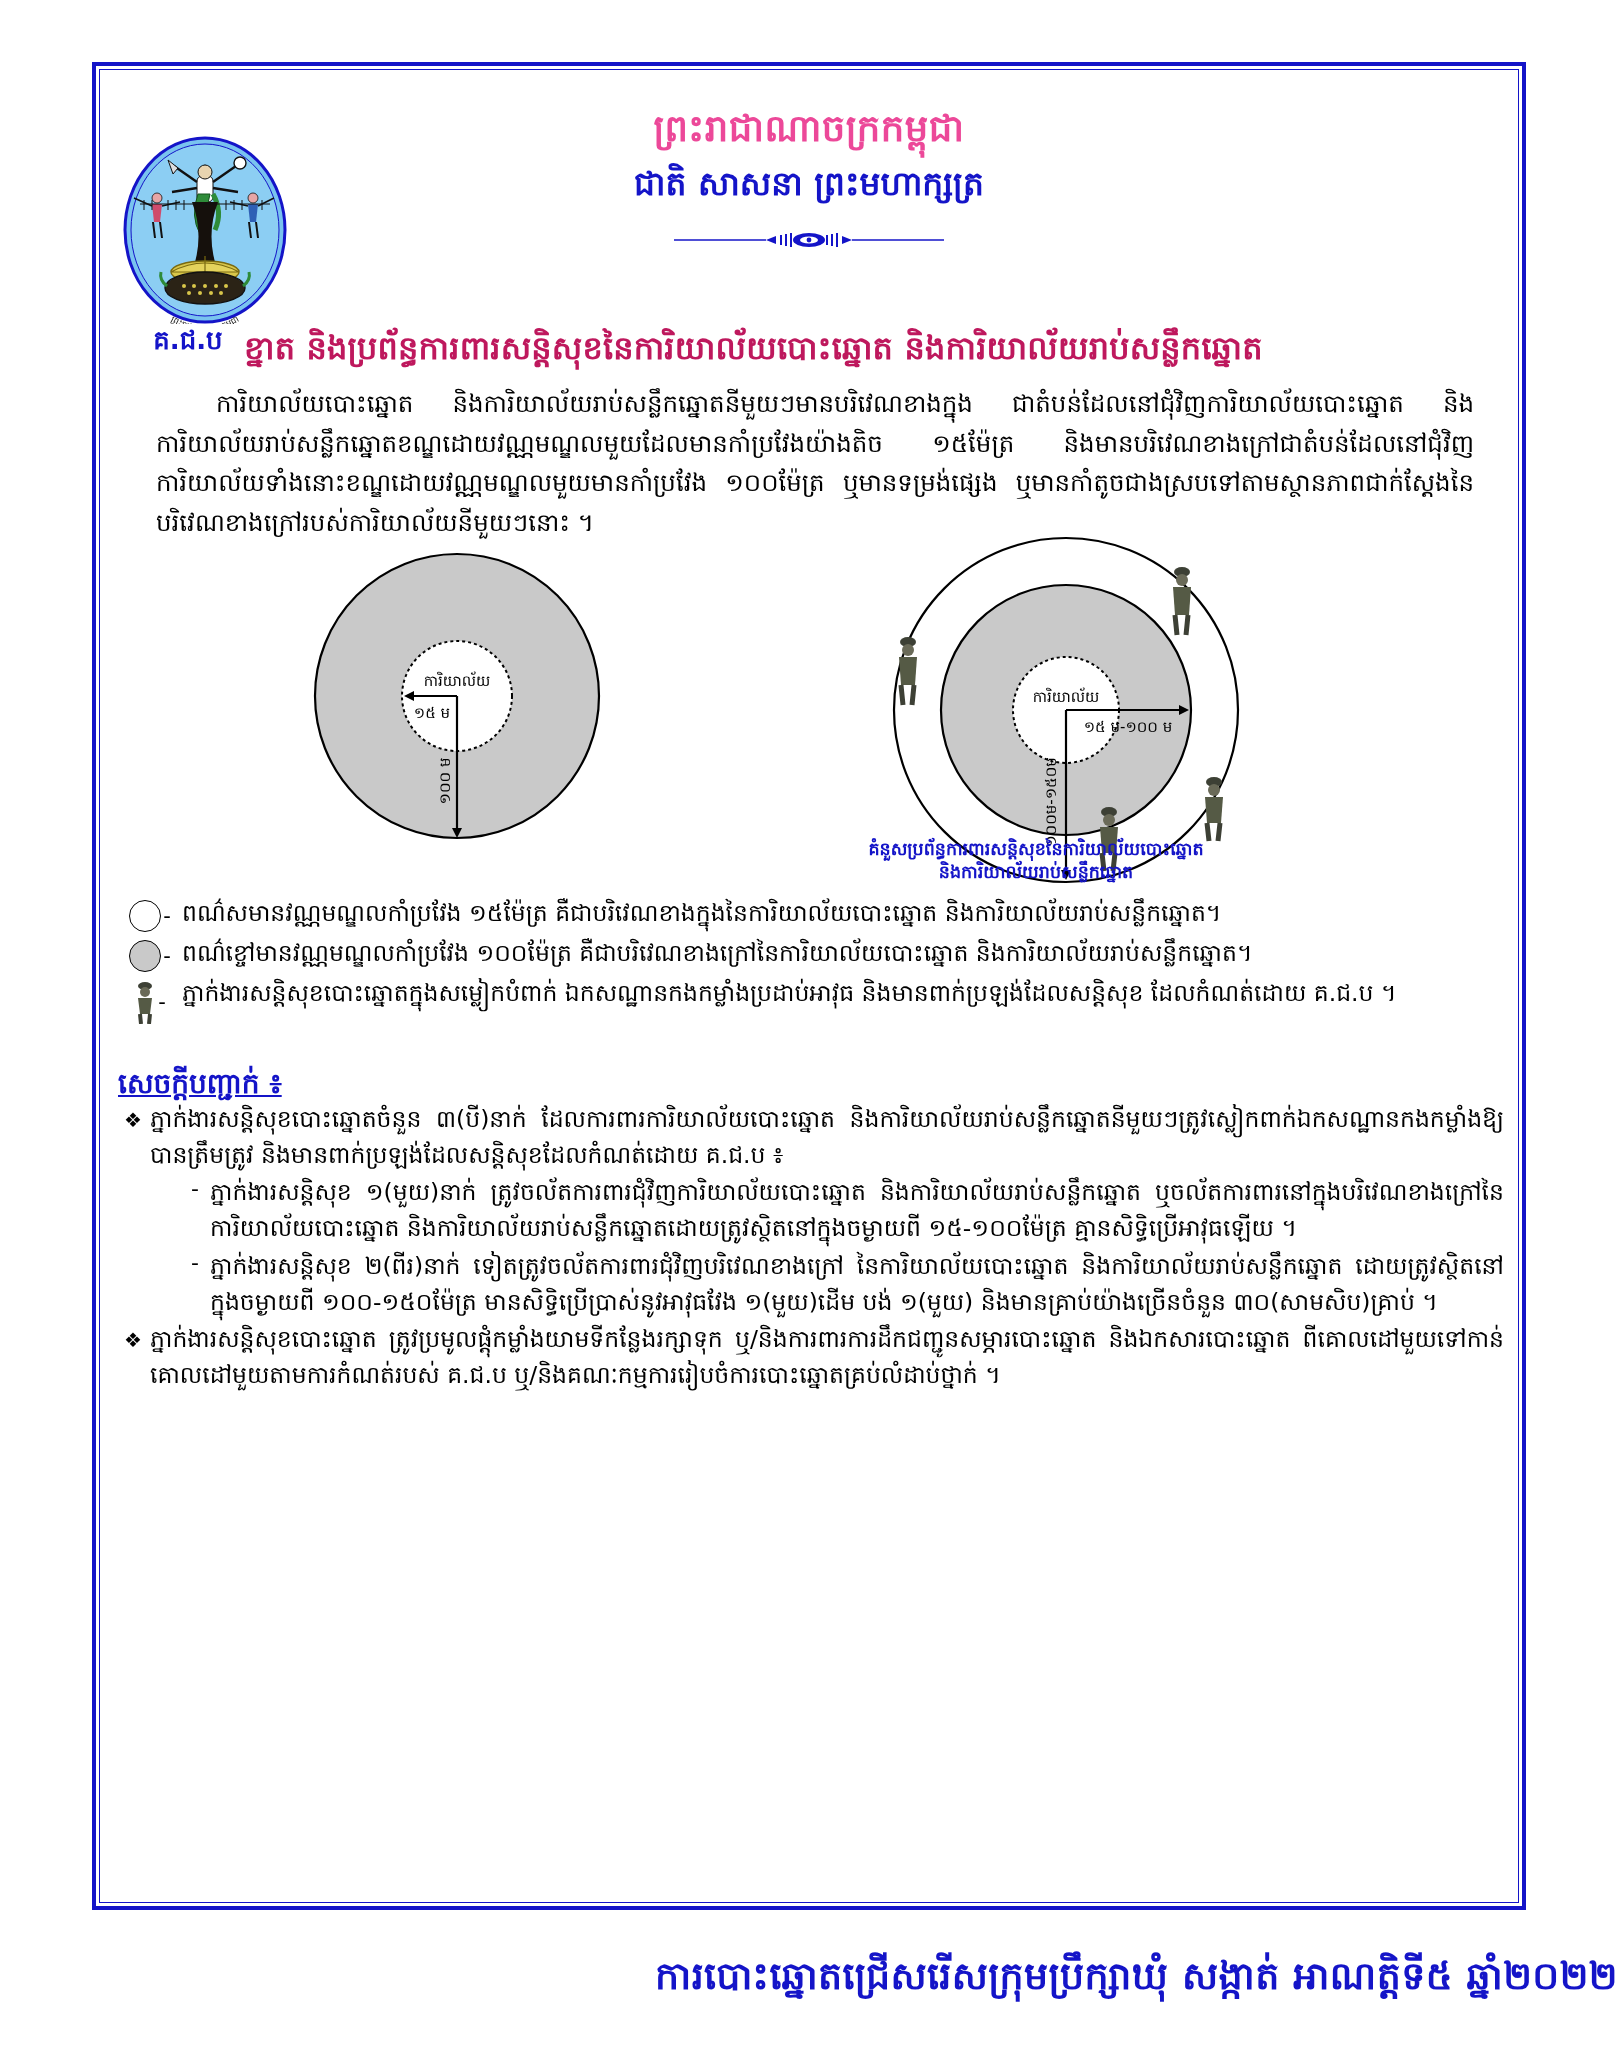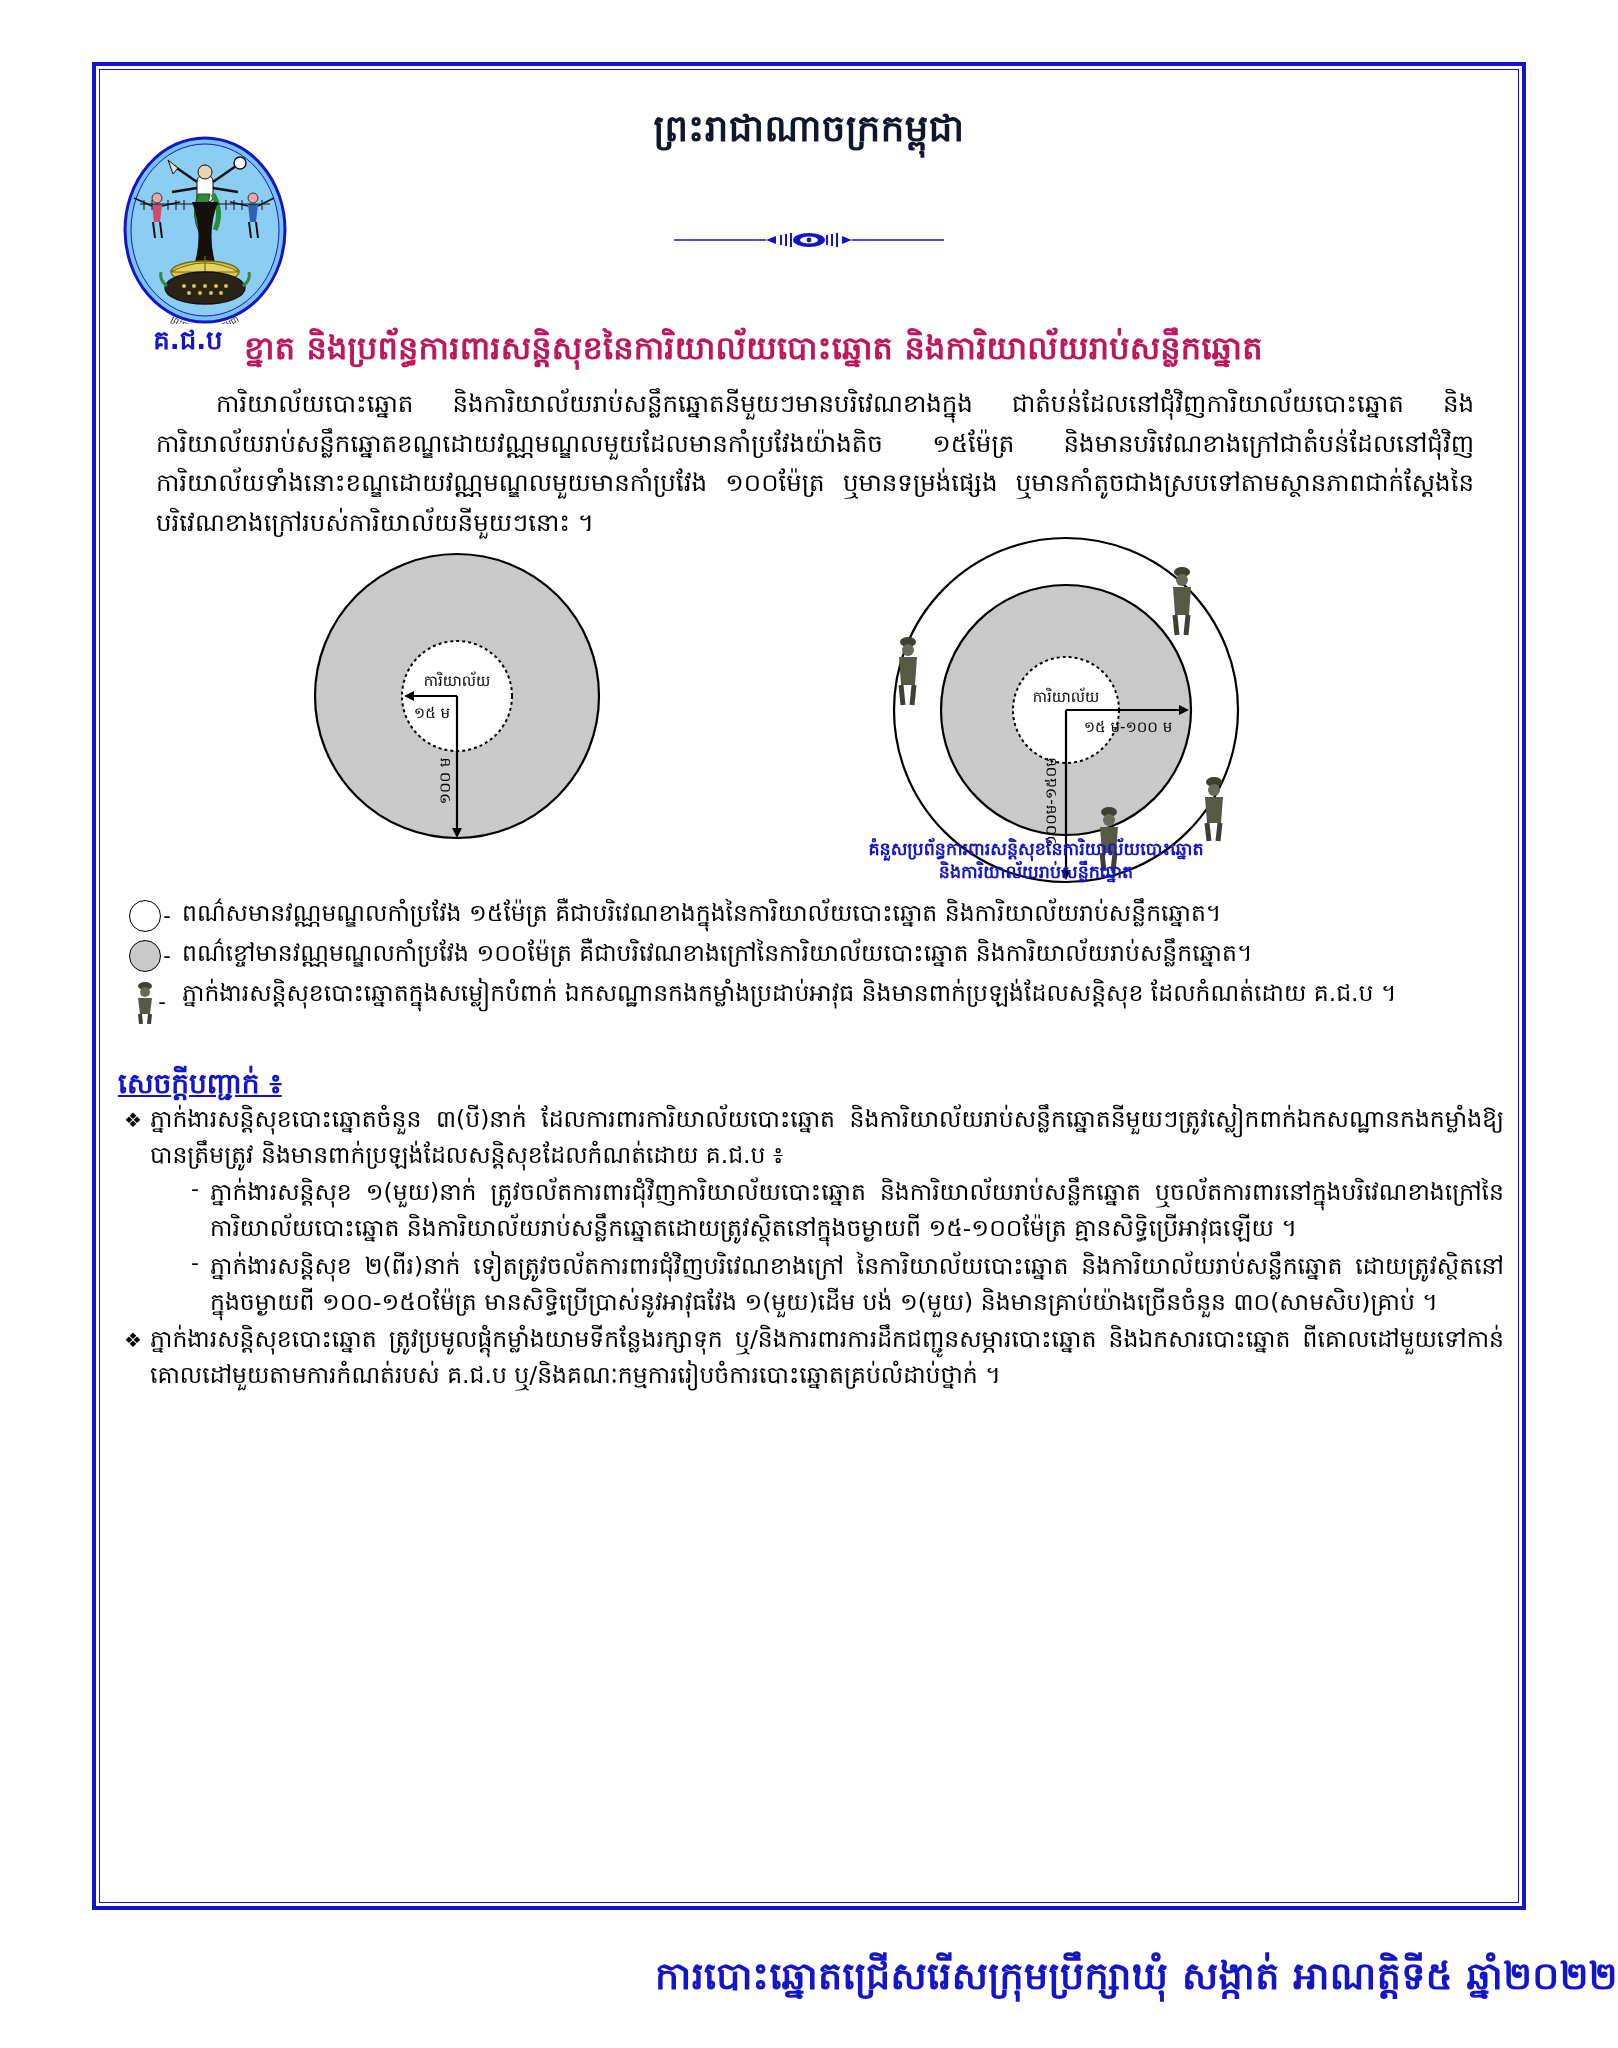--- a/index.html
+++ b/index.html
@@ -27,21 +27,21 @@
   .frame-inner{
     position:absolute;
     left:3px;top:3px;right:3px;bottom:3px;
     border:1px solid #1414c8;
   }
 
   
   .kingdom-title{
     position:absolute;left:0;right:0;top:38px;
     text-align:center;
-    color:#0f172a;
+    color:#ec4899;
     font-weight:bold;
     font-size:37px;
     letter-spacing:.5px;
     line-height:1.35;
   }
   .kingdom-sub{
     position:absolute;left:0;right:0;top:96px;
     text-align:center;
     color:#1414c8;
     font-weight:bold;
@@ -214,20 +214,21 @@
         <defs>
           <path id="arcpath" d="M 20 150 A 70 80 0 0 0 146 150" fill="none"></path>
         </defs>
         <text font-size="8.5" fill="#111" font-family="DejaVu Sans, sans-serif">
           <textPath href="#arcpath" startOffset="50%" text-anchor="middle">ព្រះរាជាណាចក្រ កម្ពុជា</textPath>
         </text>
       </svg>
     </div>
 
     <div class="kingdom-title">ព្រះរាជាណាចក្រកម្ពុជា</div>
+    <div class="kingdom-sub">ជាតិ សាសនា ព្រះមហាក្សត្រ</div>
 
     <div class="ornament">
       <svg viewBox="0 0 270 16" width="270" height="16" aria-hidden="true">
         <line x1="0" y1="8" x2="92" y2="8" stroke="#1414c8" stroke-width="1.6"></line>
         <line x1="178" y1="8" x2="270" y2="8" stroke="#1414c8" stroke-width="1.6"></line>
         <path d="M92 8 l10 -4 l0 8 z" fill="#1414c8"></path>
         <path d="M178 8 l-10 -4 l0 8 z" fill="#1414c8"></path>
         <g stroke="#1414c8" stroke-width="2">
           <line x1="107" y1="3" x2="107" y2="13"></line>
           <line x1="112" y1="2" x2="112" y2="14"></line>

